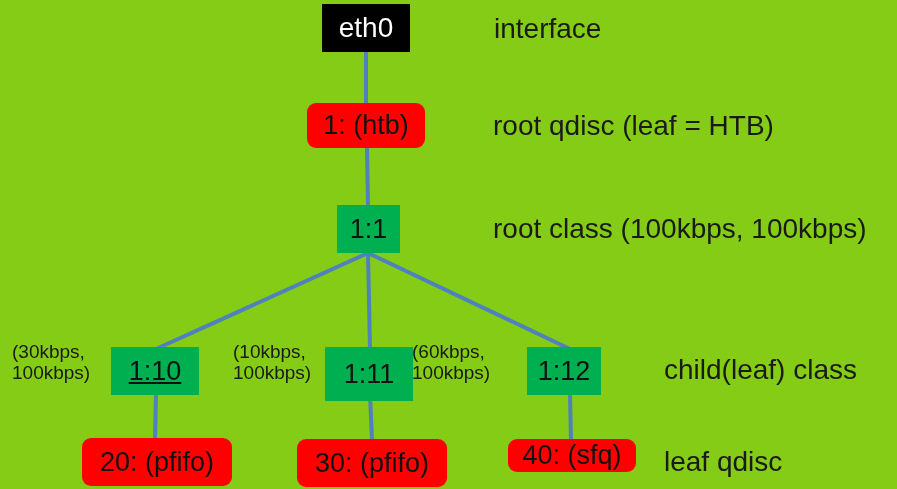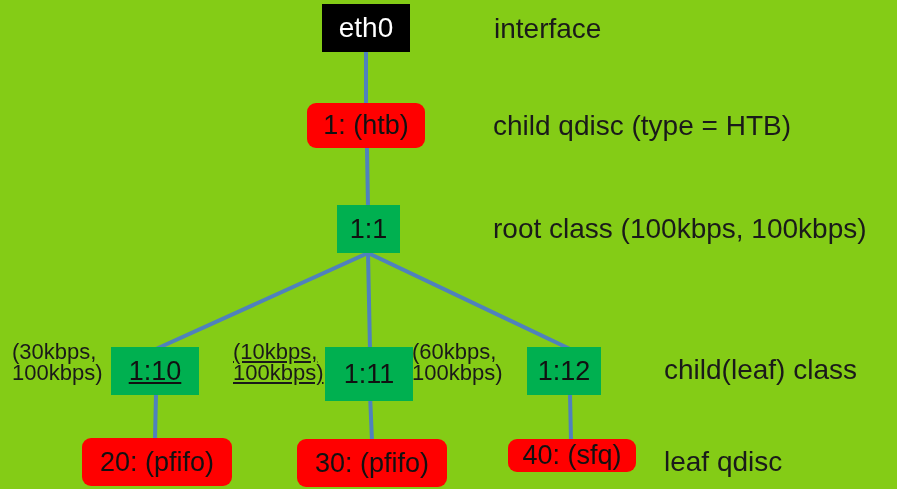--- a/index.html
+++ b/index.html
@@ -38,41 +38,41 @@
 
   .row-label {
     position: absolute;
     font-size: 28px;
     color: #1a1a1a;
     white-space: nowrap;
     line-height: 30px;
   }
   .annotation {
     position: absolute;
-    font-size: 22px;
+    font-size: 19px;
     color: #1a1a1a;
     line-height: 21px;
     white-space: nowrap;
   }
   .annotation span { display: block; }
 
   
   .n-eth0      { left: 322px; top: 4px;   width: 88px;  height: 48px; }
   .n-htb       { left: 307px; top: 103px; width: 118px; height: 45px; font-size: 27px; }
   .n-11        { left: 337px; top: 205px; width: 63px;  height: 48px; font-size: 27px; }
   .n-110       { left: 111px; top: 347px; width: 88px;  height: 48px; font-size: 27px; text-decoration: underline; }
   .n-111       { left: 325px; top: 347px; width: 88px;  height: 54px; font-size: 27px; }
   .n-112       { left: 527px; top: 347px; width: 74px;  height: 48px; font-size: 27px; }
   .n-20        { left: 82px;  top: 438px; width: 150px; height: 48px; font-size: 27px; }
   .n-30        { left: 297px; top: 439px; width: 150px; height: 48px; font-size: 27px; }
   .n-40        { left: 508px; top: 439px; width: 128px; height: 33px; font-size: 27px; }
 
   
   .a-110 { left: 12px;  top: 341px; }
-  .a-111 { left: 233px; top: 341px; text-decoration: underline; }
+  .a-111 { left: 233px; top: 341px; }
   .a-112 { left: 412px; top: 341px; }
 
   
   .l-interface  { left: 494px; top: 14px;  }
   .l-root-qdisc { left: 493px; top: 111px; }
   .l-root-class { left: 493px; top: 214px; }
   .l-child      { left: 664px; top: 355px; }
   .l-leaf       { left: 664px; top: 447px; }
 </style>
 </head>
@@ -117,21 +117,21 @@
     <span>(10kbps,</span>
     <span>100kbps)</span>
   </div>
   <div class="annotation a-112">
     <span>(60kbps,</span>
     <span>100kbps)</span>
   </div>
 
   <div class="row-label l-interface">interface</div>
 
-  <div class="row-label l-root-qdisc">child qdisc (type = HTB)</div>
+  <div class="row-label l-root-qdisc">root qdisc (leaf = HTB)</div>
 
   <div class="row-label l-root-class">root class (100kbps, 100kbps)</div>
 
   <div class="row-label l-leaf">leaf qdisc</div>
 
   <div class="row-label l-child">child(leaf) class</div>
 
 </div>
 
 </body></html>

